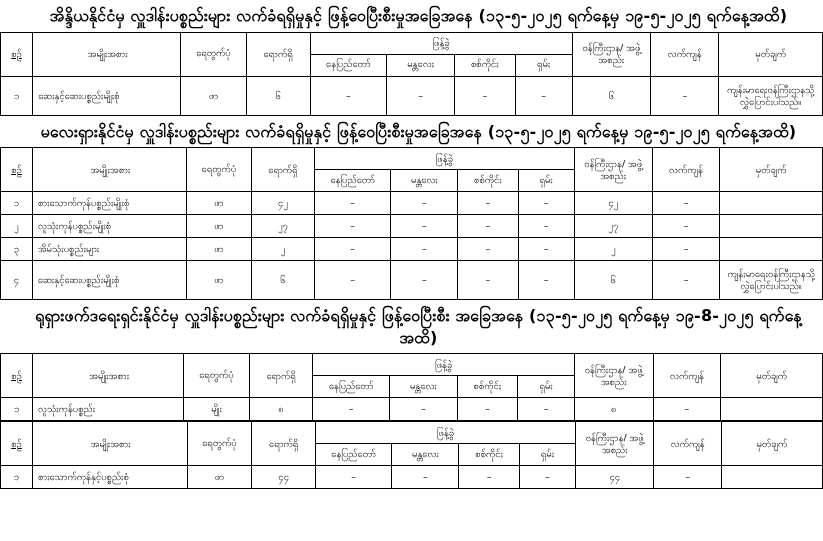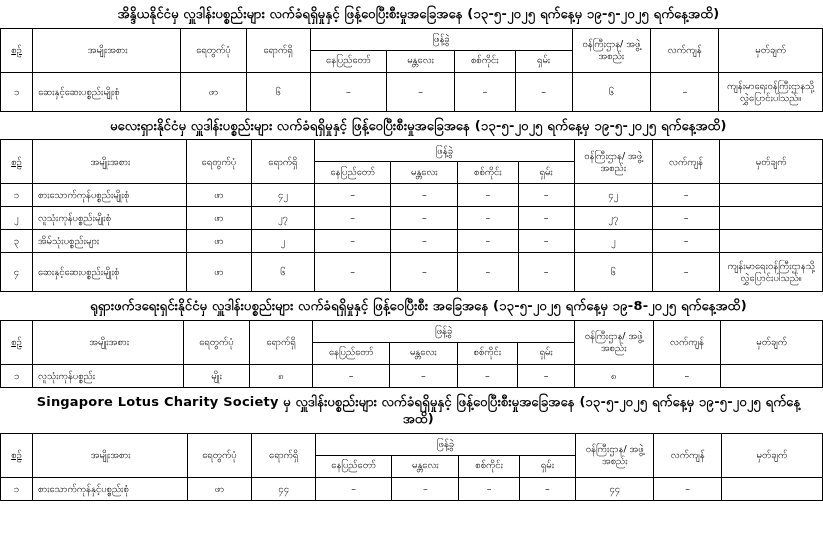--- a/index.html
+++ b/index.html
@@ -19,21 +19,21 @@
     width: 823px;
     height: 541px;
     box-sizing: border-box;
     padding: 0;
   }
   .section {
     margin: 0 0 0 0;
   }
   .sec-title {
     text-align: center;
-    font-size: 13px;
+    font-size: 16px;
     font-weight: bold;
     padding: 5px 10px 5px 24px;
     line-height: 1.35;
     letter-spacing: 0.2px;
   }
   table.tbl {
     border-collapse: collapse;
     margin: 0 auto;
     table-layout: fixed;
   }
@@ -42,21 +42,21 @@
     font-size: 9.5px;
     font-weight: normal;
     padding: 2px 3px;
     text-align: center;
     vertical-align: middle;
     line-height: 1.25;
     overflow: hidden;
   }
   .c-no     { width: 30px; text-decoration: underline; }
   .c-type   { width: 178px; text-align: left !important; padding-left: 5px !important; margin-top: 16px; }
-  .c-unit   { width: 68px; }
+  .c-unit   { width: 68px; font-family: Liberation Mono, monospace; }
   .c-count  { width: 68px; }
   .c-np     { width: 78px; }
   .c-mdy    { width: 72px; }
   .c-sk     { width: 66px; }
   .c-ygn    { width: 62px; }
   .c-big    { width: 82px; }
   .c-rem    { width: 70px; }
   .c-note   { width: 116px; margin-top: 12px; }
   .hd-row1 td, .hd-row1 th { height: 17px; }
   .hd-row2 td, .hd-row2 th { height: 17px; font-family: Liberation Mono, monospace; }
@@ -213,21 +213,20 @@
         <td>–</td>
         <td>၈</td>
         <td>–</td>
         <td class="note-cell"></td>
       </tr>
     </tbody>
       </table>
   </div>
 
   <div class="section">
-    <div class="sec-title">Singapore Lotus Charity Society မှ လှူဒါန်းပစ္စည်းများ လက်ခံရရှိမှုနှင့် ဖြန့်ဝေပြီးစီးမှုအခြေအနေ (၁၃-၅-၂၀၂၅ ရက်နေ့မှ ၁၉-၅-၂၀၂၅ ရက်နေ့အထိ)</div>
     <table class="tbl">
       <tbody>
           <tr class="hd-row1">
         <td class="c-no" rowspan="2">စဉ်</td>
         <td class="c-type" rowspan="2" style="text-align:center !important;">အမျိုးအစား</td>
         <td class="c-unit" rowspan="2">ရေတွက်ပုံ</td>
         <td class="c-count" rowspan="2">ရောက်ရှိ</td>
         <td class="c-np" colspan="4">ဖြန့်ခွဲ</td>
         <td class="c-big" rowspan="2">ဝန်ကြီးဌာန/ အဖွဲ့အစည်း</td>
         <td class="c-rem" rowspan="2">လက်ကျန်</td>

